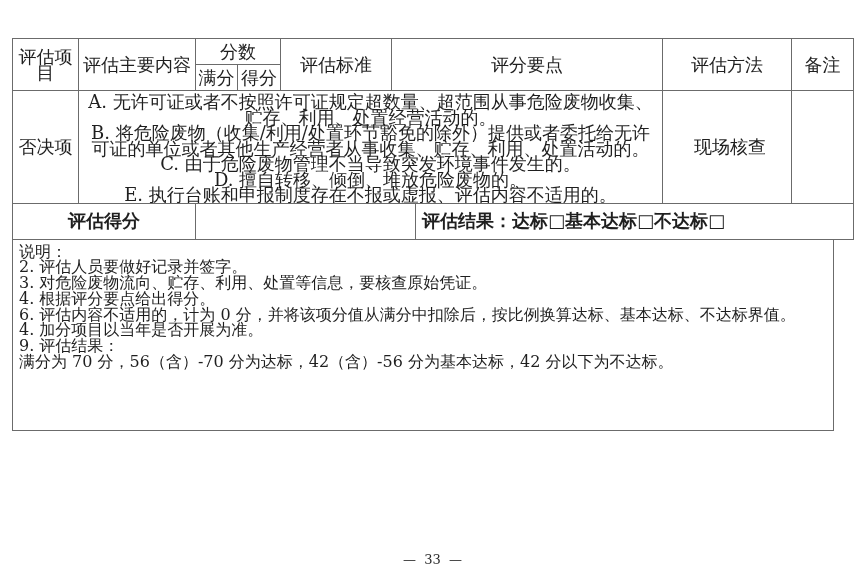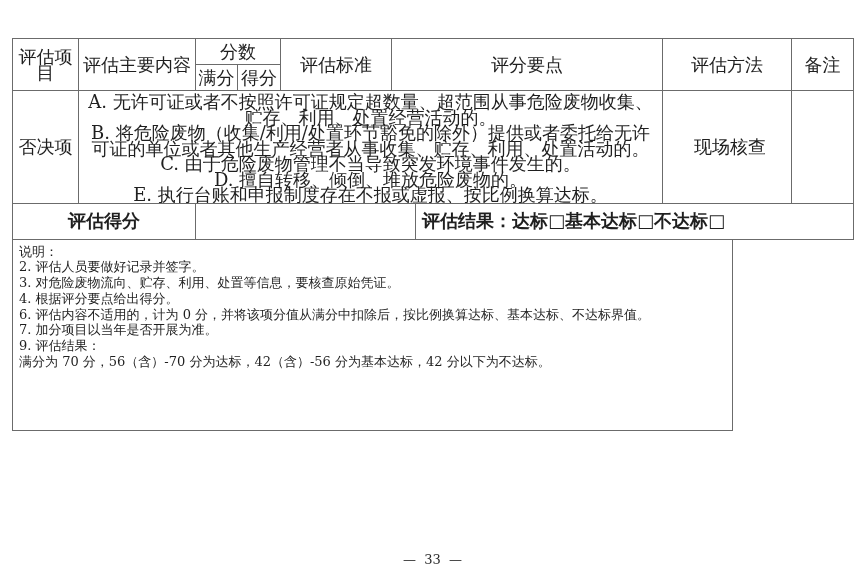--- a/index.html
+++ b/index.html
@@ -23,23 +23,23 @@
   .veto-item{text-align:center;vertical-align:middle;}
   .veto-content{vertical-align:top;text-align:left;padding:3px 4px 0 4px;}
   .veto-content .line{white-space:normal;}
   .method-cell{vertical-align:middle;text-align:left;padding-left:6px;}
   .score-table{margin-top:-1px;}
   .score-row{height:36px;}
   .score-label{text-align:center;vertical-align:middle;font-weight:bold;}
   .score-value{vertical-align:middle;}
   .result-cell{vertical-align:middle;text-align:left;padding-left:6px;font-weight:bold;}
   .notes-box{
-    box-sizing:border-box;margin-top:-1px;width:721px;height:192px;
+    box-sizing:border-box;margin-top:-1px;width:822px;height:192px;
     border:1px solid #6b6b6b;padding:4px 6px 0 6px;
-    font-size:13px;line-height:15.8px;
+    font-size:16px;line-height:15.8px;
   }
   .footer{
     position:absolute;left:0;top:552px;width:865px;text-align:center;
     font-size:13px;color:#2a2a2a;white-space:pre;
   }
 </style>
 </head>
 <body>
 
 <div class="doc">
@@ -69,21 +69,21 @@
       <td>满分</td>
       <td>得分</td>
     </tr>
     <tr class="veto-row">
       <td class="veto-item">否决项</td>
       <td class="veto-content" colspan="5">
         <div class="line">A. 无许可证或者不按照许可证规定超数量、超范围从事危险废物收集、贮存、利用、处置经营活动的。</div>
         <div class="line">B. 将危险废物（收集/利用/处置环节豁免的除外）提供或者委托给无许可证的单位或者其他生产经营者从事收集、贮存、利用、处置活动的。</div>
         <div class="line">C. 由于危险废物管理不当导致突发环境事件发生的。</div>
         <div class="line">D. 擅自转移、倾倒、堆放危险废物的。</div>
-        <div class="line">E. 执行台账和申报制度存在不报或虚报、按比例换算达标。</div>
+        <div class="line">E. 执行台账和申报制度存在不报或虚报、评估内容不适用的。</div>
       </td>
       <td class="method-cell">现场核查</td>
       <td></td>
     </tr>
   </tbody>
     </table>
 
   <table class="score-table">
     <colgroup>
       <col style="width:183px">
@@ -98,20 +98,20 @@
     </tr>
   </tbody>
     </table>
 
   <div class="notes-box">
     <div>说明：</div>
     <div>2. 评估人员要做好记录并签字。</div>
     <div>3. 对危险废物流向、贮存、利用、处置等信息，要核查原始凭证。</div>
     <div>4. 根据评分要点给出得分。</div>
     <div>6. 评估内容不适用的，计为 0 分，并将该项分值从满分中扣除后，按比例换算达标、基本达标、不达标界值。</div>
-    <div>7. 加分项目以当年是否开展为准。</div>
+    <div>4. 加分项目以当年是否开展为准。</div>
     <div>9. 评估结果：</div>
     <div>满分为 70 分，56（含）-70 分为达标，42（含）-56 分为基本达标，42 分以下为不达标。</div>
   </div>
 
 </div>
 
 <div class="footer">—  33  —</div>
 
 </body></html>

